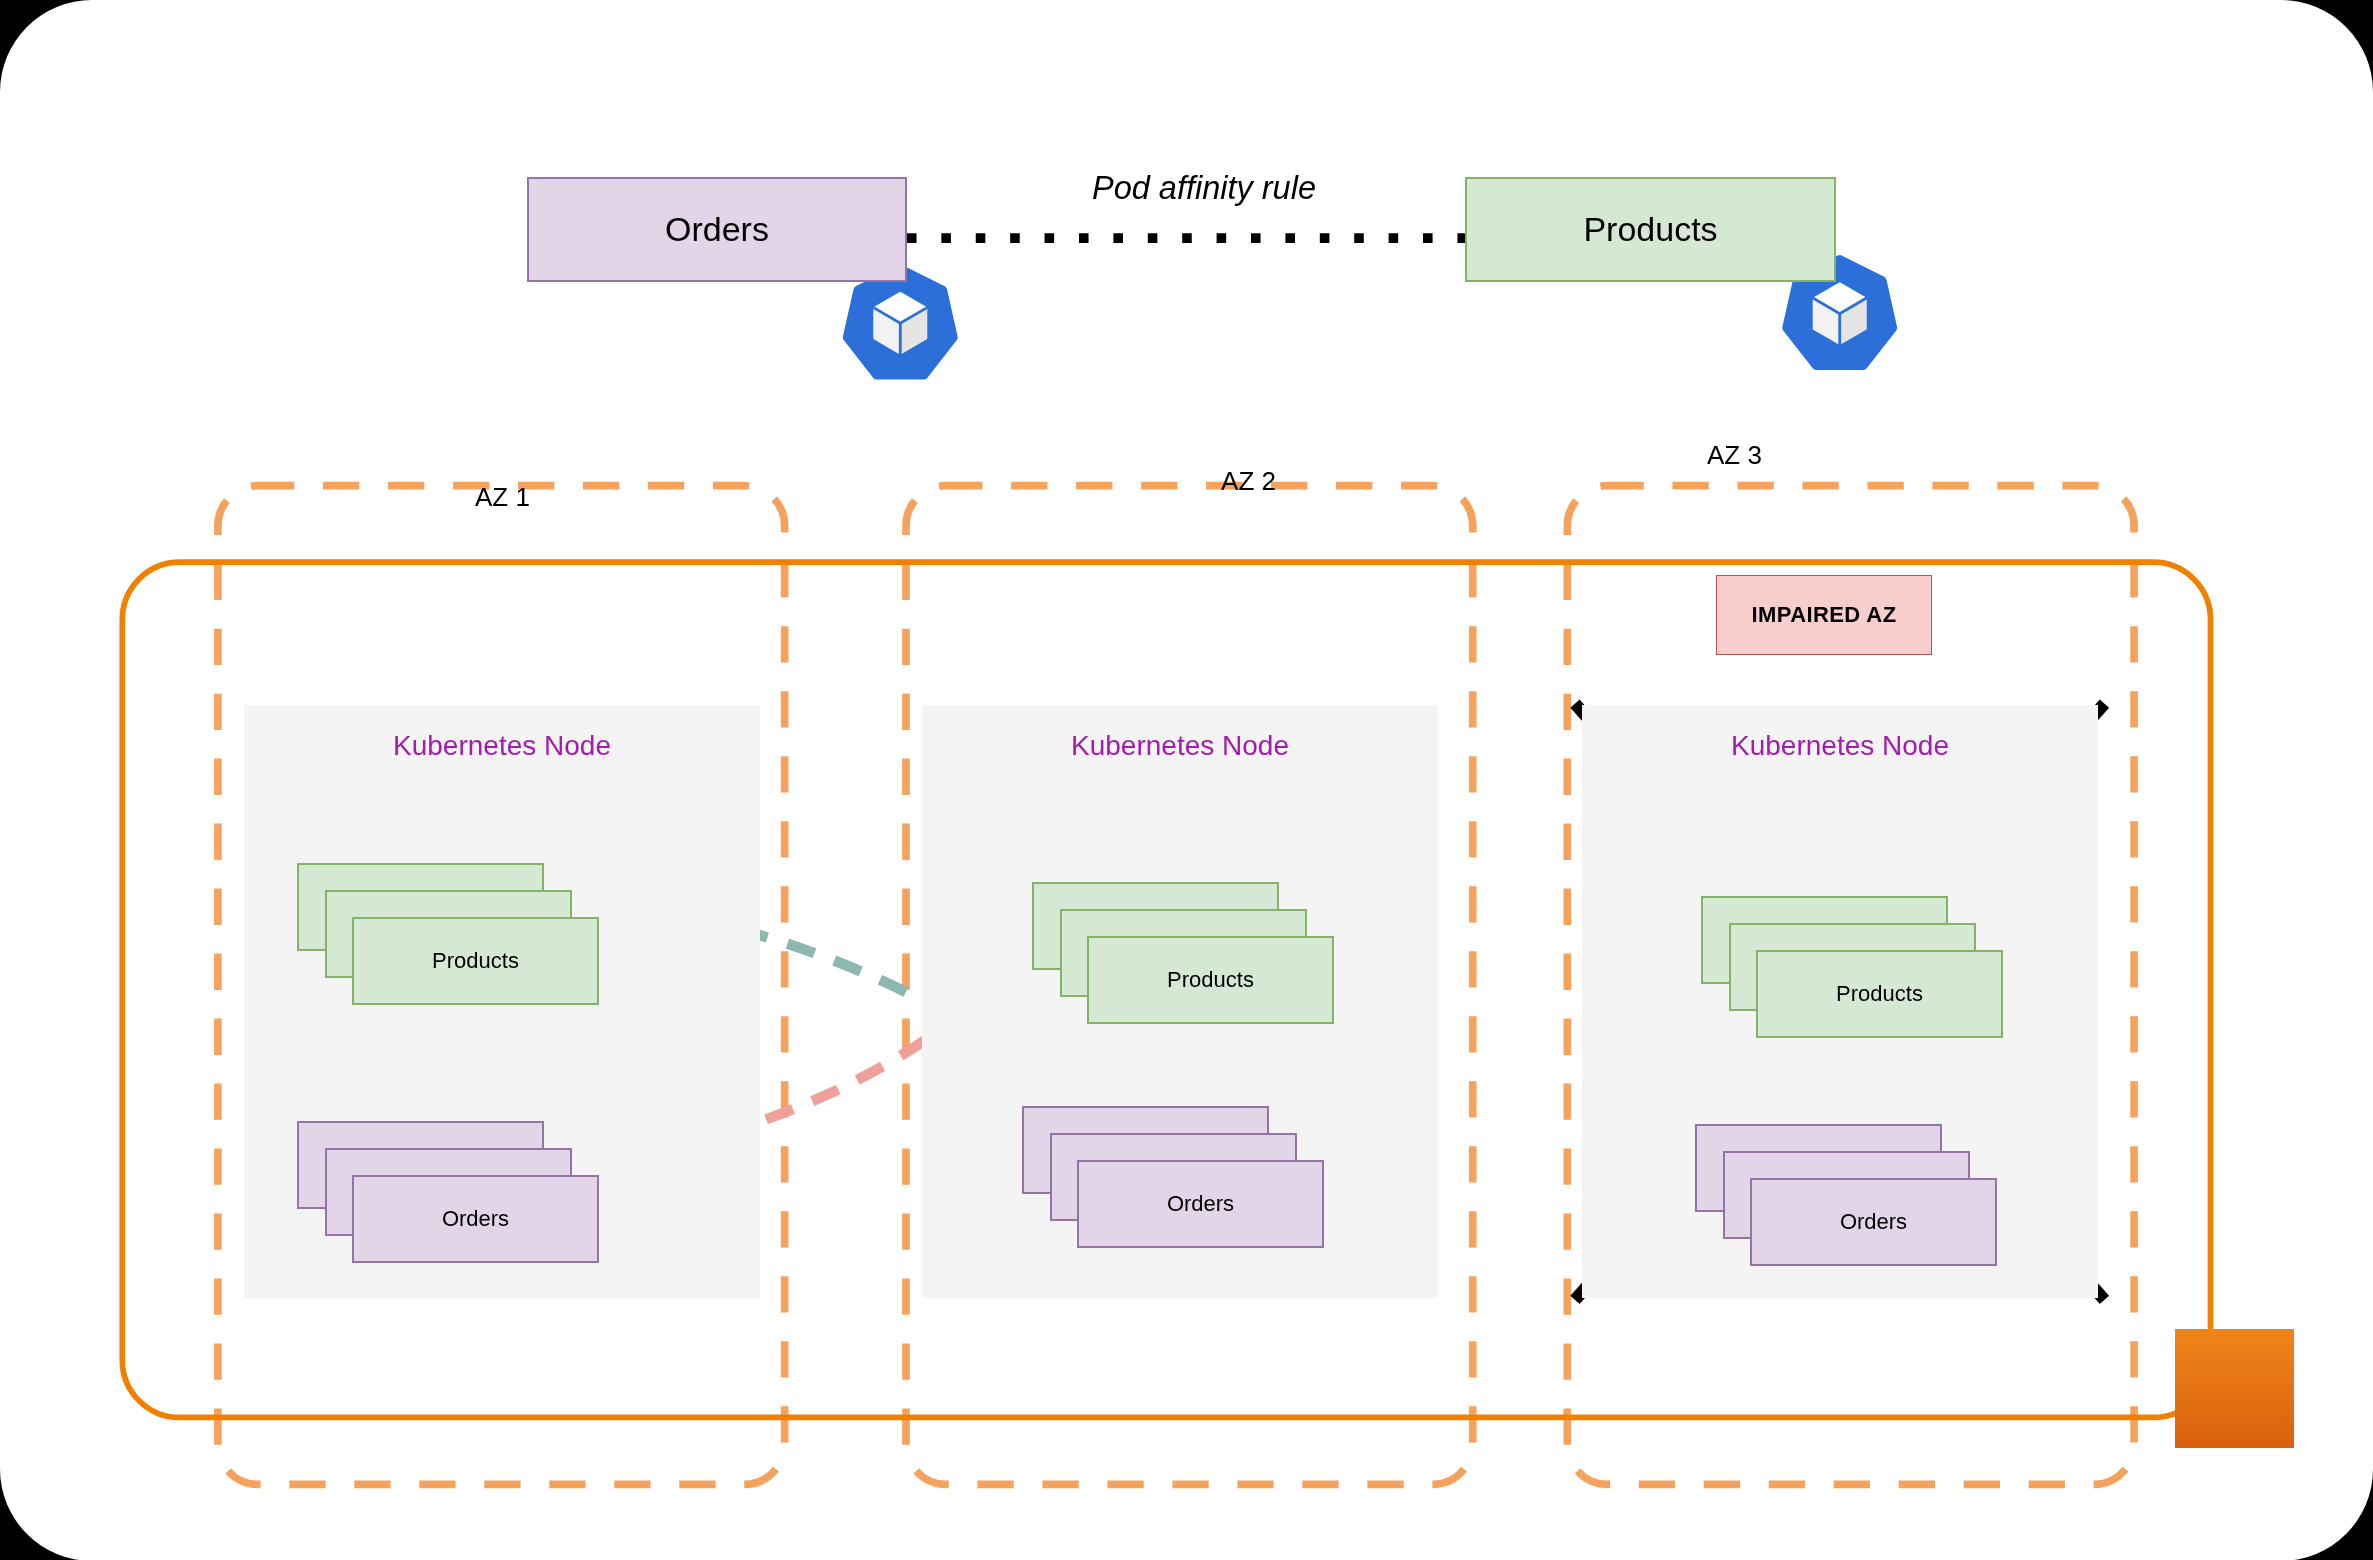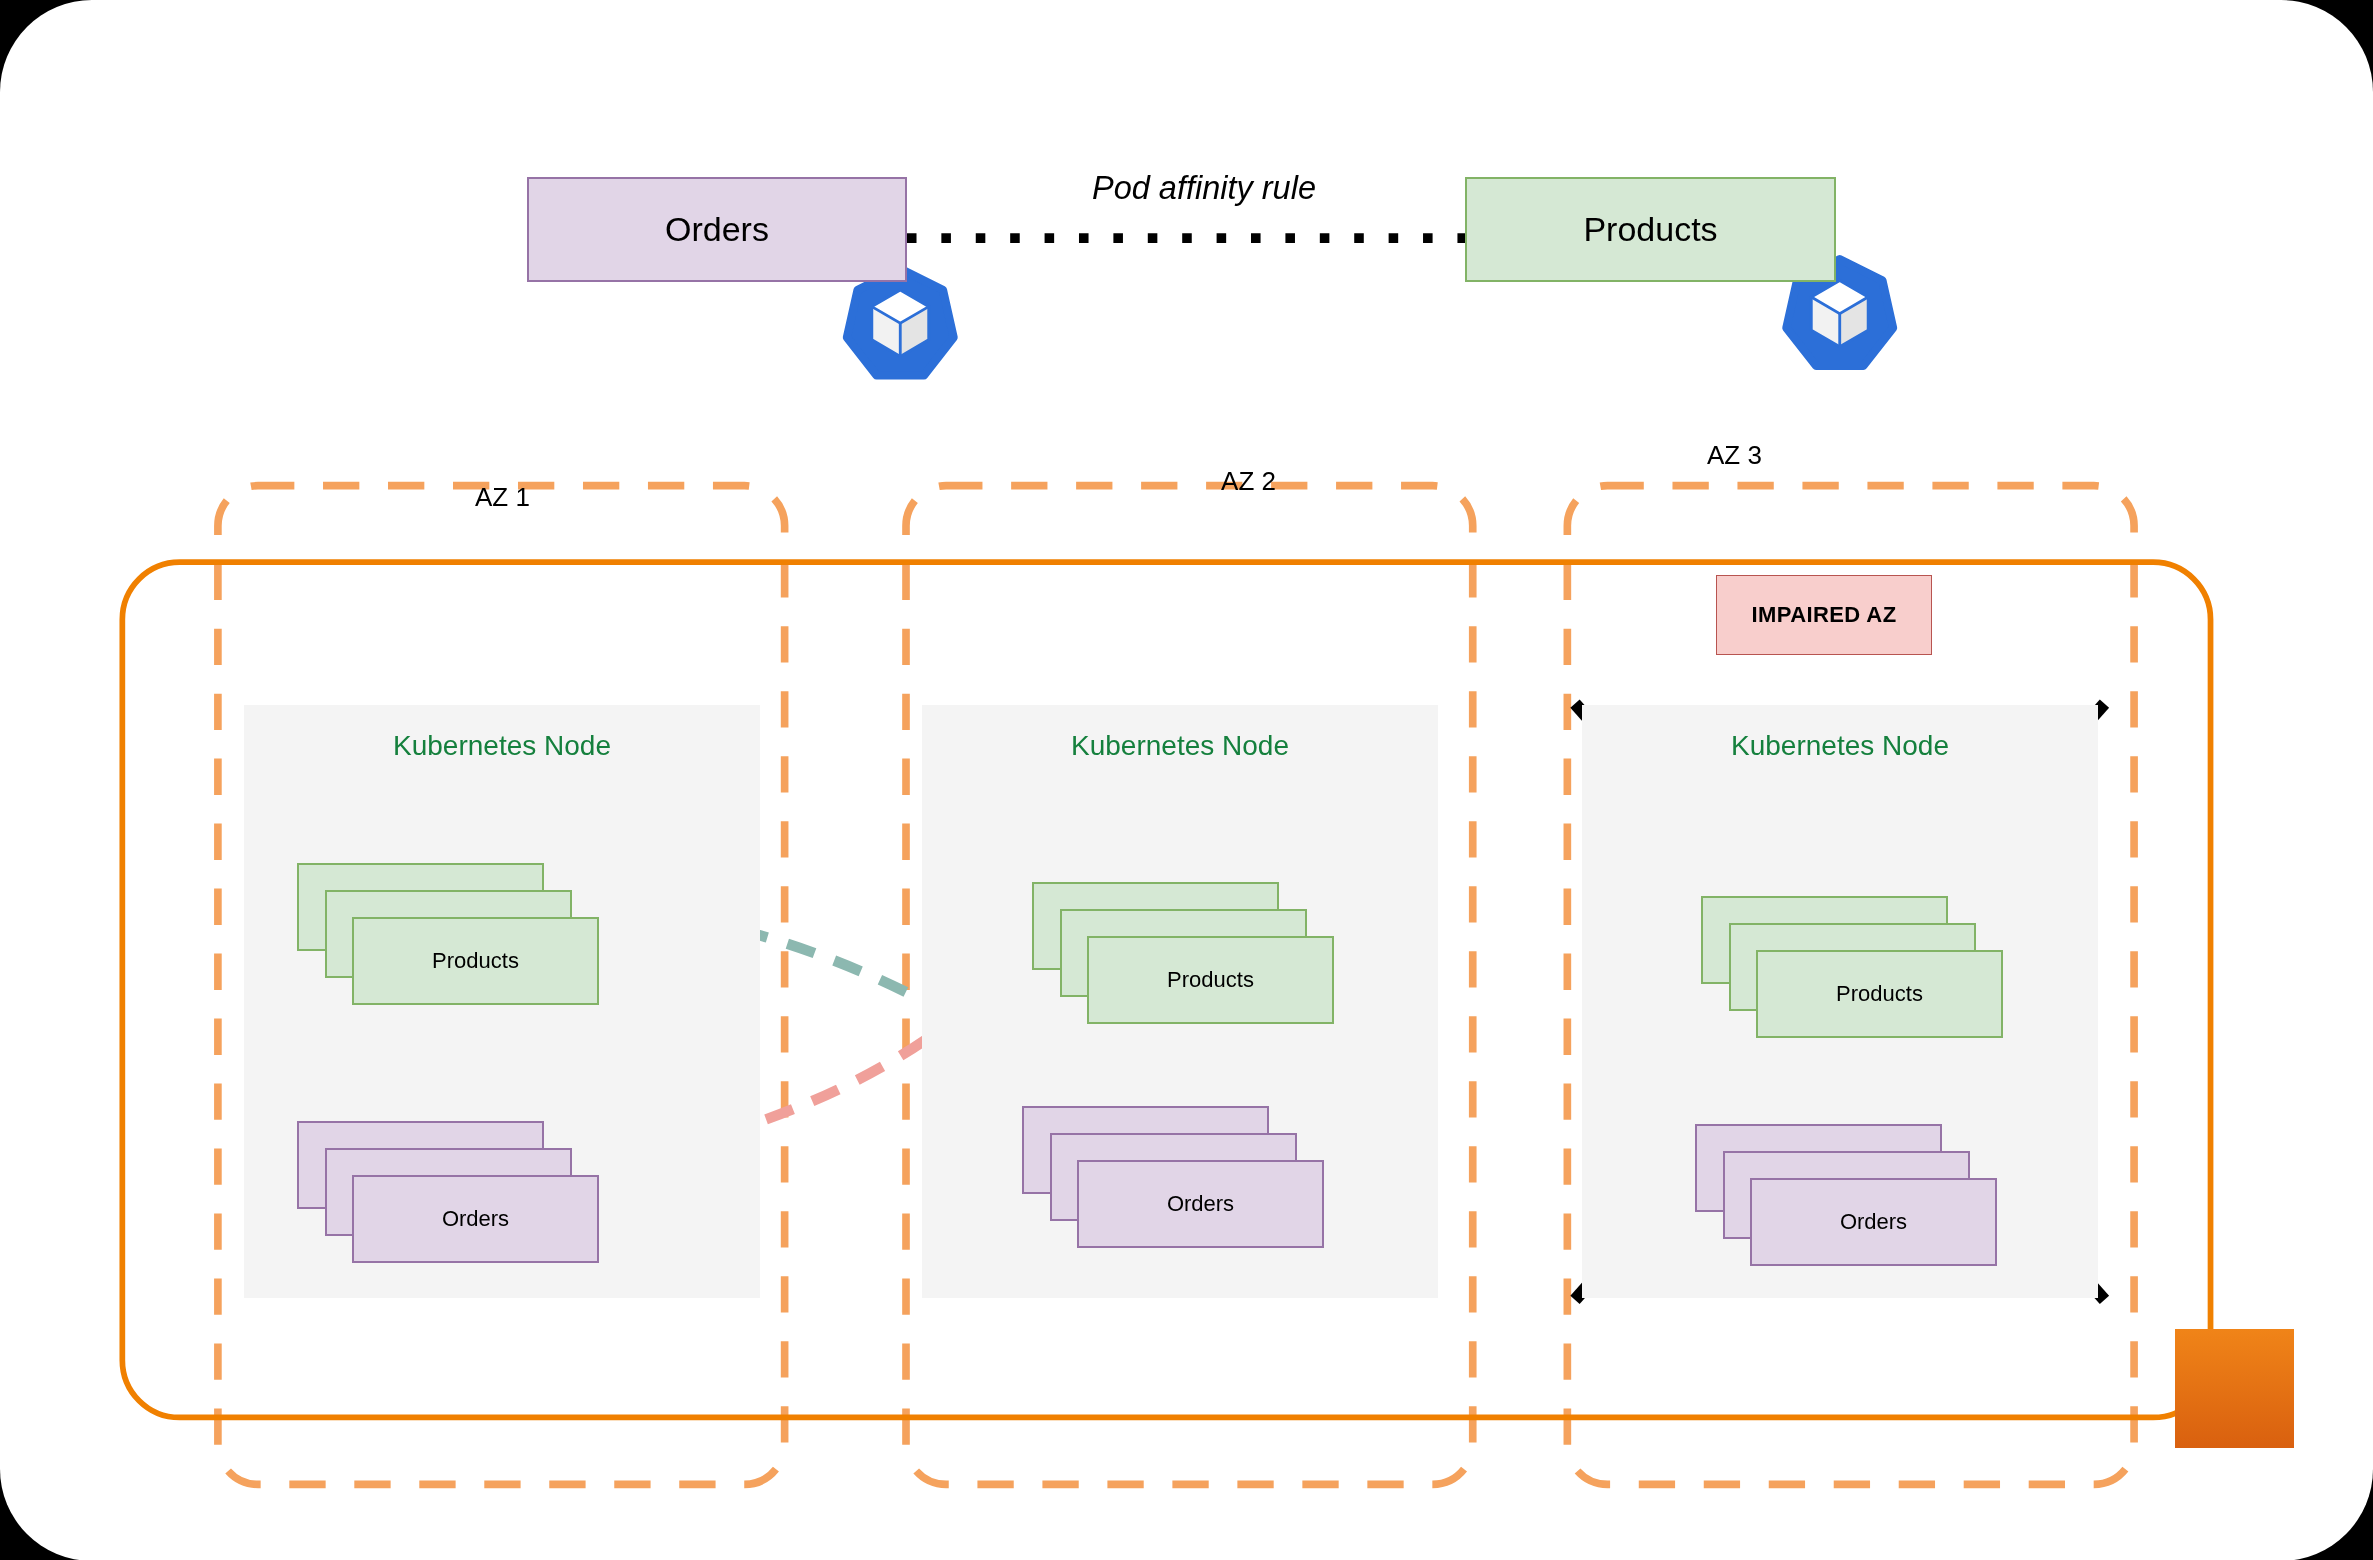--- a/index.html
+++ b/index.html
@@ -76,21 +76,21 @@
     background: #f4f4f4;
     box-sizing: border-box;
   }
   .node-title {
     position: absolute;
     top: 25px;
     left: 0;
     width: 100%;
     text-align: center;
     font-size: 28px;
-    color: #15803d;
+    color: #a21caf;
   }
   .node1 { left: 244px; top: 705px; width: 516px; height: 593px; }
   .node2 { left: 922px; top: 705px; width: 516px; height: 593px; }
   .node3 { left: 1582px; top: 705px; width: 516px; height: 593px; }
 
   
   .pod-stack {
     position: absolute;
     width: 344px;
     height: 143px;

